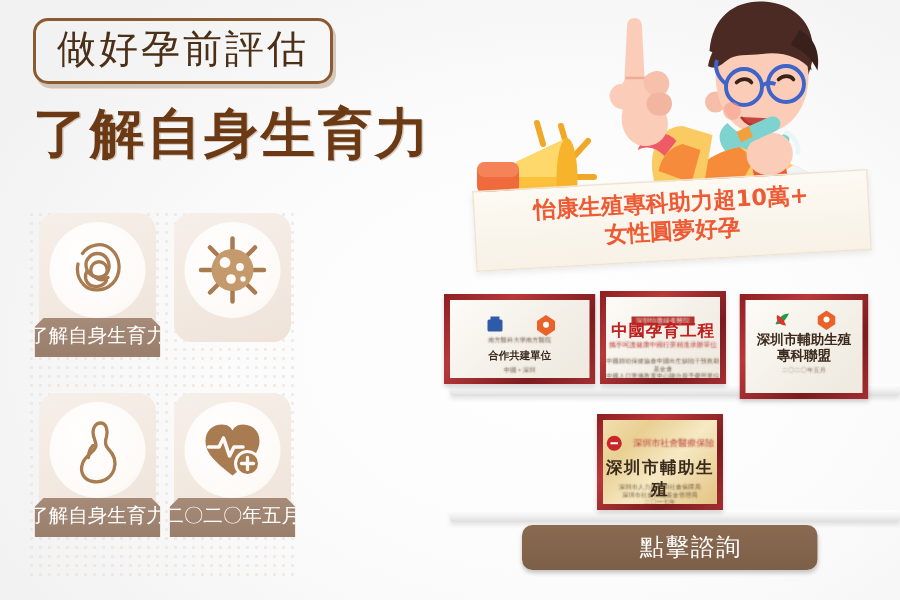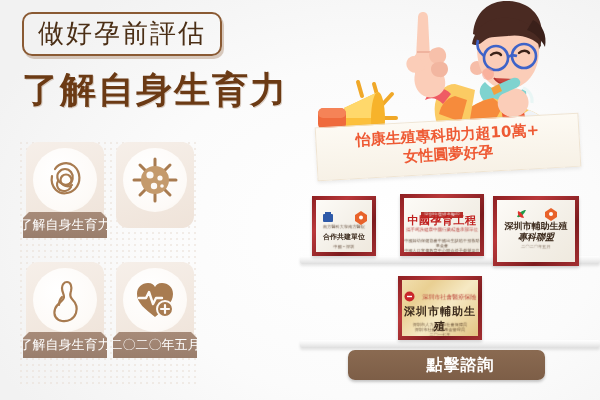--- a/index.html
+++ b/index.html
@@ -124,21 +124,21 @@
 
   
   .cta{
     position:absolute;left:348px;top:350px;width:197px;height:30px;
     border-radius:7px;
     background:linear-gradient(180deg,#8a6a51 0%,#7d5e47 100%);
     box-shadow:0 2px 3px rgba(0,0,0,.22);
     display:flex;align-items:center;justify-content:center;gap:7px;
     cursor:pointer;
   }
-  .cta .a{color:#ffffff;font-size:16px;font-weight:bold;letter-spacing:1px;
+  .cta .a{color:#ffffff;font-size:16px;font-weight:normal;letter-spacing:1px;
     font-family:"DejaVu Sans","Liberation Sans",sans-serif;margin-left:28px;}
   .cta .b{color:#ffdf4f;font-size:16px;font-weight:bold;letter-spacing:1px;
     font-family:"DejaVu Sans","Liberation Sans",sans-serif;}
   .clr{clear:both;}
 </style>
 </head>
 <body>
 
 <div id="stage">
 
@@ -319,21 +319,21 @@
 
   <div class="promo">
     <div class="inner">
       <div class="l1">怡康生殖專科助力超10萬+</div>
       <div class="l2">女性圓夢好孕</div>
     </div>
   </div>
 
   <div class="shelf" id="shelf1"></div>
 
-  <div class="cert" style="left:312px;top:196px;width:64px;height:60px;">
+  <div class="cert" style="left:296px;top:196px;width:101px;height:60px;">
     <div class="frame red-frame"></div>
     <div class="face white-face">
       <div class="mini" style="top:8px;">
         <svg width="14" height="14" viewBox="0 0 14 14" style="vertical-align:middle;">
             <rect x="2" y="3" width="10" height="8" rx="1" fill="#2f5aa8"></rect>
             <rect x="4" y="1" width="6" height="3" fill="#2f5aa8"></rect>
           </svg>
         <svg width="12" height="14" viewBox="0 0 12 14" style="vertical-align:middle;margin-left:16px;">
             <path d="M6 0l6 4v6l-6 4-6-4V4z" fill="#e8622a"></path>
             <circle cx="6" cy="6.5" r="2" fill="#fff"></circle>
@@ -368,21 +368,21 @@
         <svg width="13" height="13" viewBox="0 0 13 13" style="vertical-align:middle;">
             <path d="M2 9c2-5 6-7 9-7-2 4-5 8-9 7z" fill="#1f9b4a"></path>
             <path d="M3 3c3 1 5 4 6 7-4 0-7-3-6-7z" fill="#e0332e"></path>
           </svg>
         <svg width="12" height="13" viewBox="0 0 12 13" style="vertical-align:middle;margin-left:12px;">
             <path d="M6 0l6 4v5l-6 4-6-4V4z" fill="#e8622a"></path>
             <circle cx="6" cy="6" r="2" fill="#fff"></circle>
           </svg>
       </div>
       <div class="mini ct-title ct-dark" style="top:20px;font-size:9px;">深圳市輔助生殖</div>
-      <div class="mini ct-title ct-dark" style="top:31px;font-size:9px;font-style:italic;">專科聯盟</div>
+      <div class="mini ct-title ct-dark" style="top:31px;font-size:9px;">專科聯盟</div>
       <div class="mini ct-blur" style="top:44px;">二〇二〇年五月</div>
     </div>
   </div>
 
   <div class="shelf" id="shelf2"></div>
 
 
   <div class="cert" style="left:398px;top:276px;width:84px;height:64px;">
     <div class="frame red-frame"></div>
     <div class="face gold-face">

